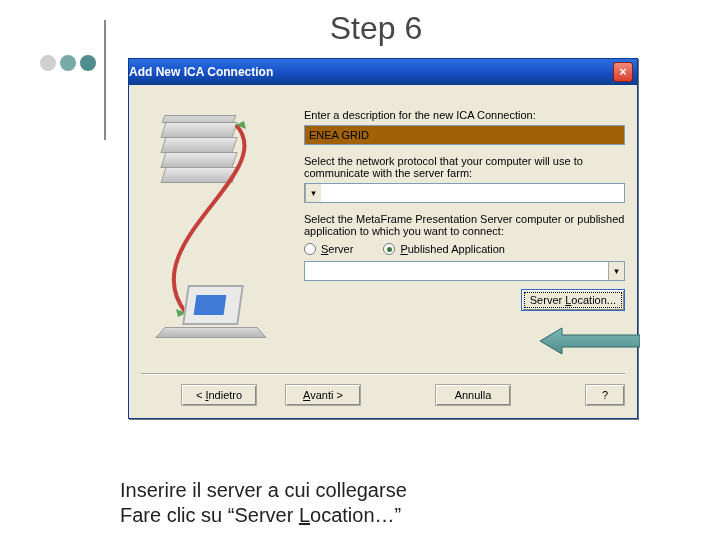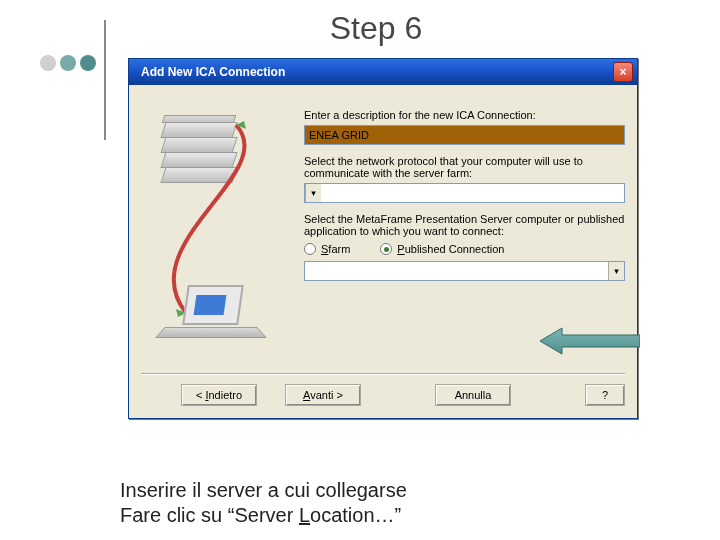--- a/index.html
+++ b/index.html
@@ -50,21 +50,21 @@
     width: 510px;
     border: 1px solid #0a3c8e;
     background: #ece9d8;
     box-shadow: 1px 1px 0 #777;
   }
   .titlebar {
     height: 26px;
     background: linear-gradient(to bottom, #2a6fe0 0%, #1851c9 50%, #0a3c8e 100%);
     display: flex;
     align-items: center;
-    padding: 0 4px 0 12px;
+    padding: 0 4px 0 0;
     color: #fff;
     font-size: 12px;
     font-weight: bold;
   }
   .titlebar .spacer { flex: 1; }
   .closebtn {
     width: 20px; height: 20px;
     background: linear-gradient(to bottom, #f08b7a, #d9402b);
     border: 1px solid #8a2015;
     border-radius: 3px;
@@ -293,33 +293,38 @@
       <div class="lbl" style="margin-top:10px">Select the network protocol that your computer will use to communicate with the server farm:</div>
       <div class="combo">
         <div class="cbtn">▾</div>
       </div>
 
       <div class="lbl" style="margin-top:10px">Select the MetaFrame Presentation Server computer or published application to which you want to connect:</div>
 
       <div class="radios">
         <div class="radio">
           <div class="rcirc"></div>
-          <span><span class="under">S</span><span>farm</span></span>
+          <span><span class="under">S</span><span>erver</span></span>
         </div>
         <div class="radio">
           <div class="rcirc sel"></div>
-          <span><span class="under">P</span><span>ublished Connection</span></span>
+          <span><span class="under">P</span><span>ublished Application</span></span>
         </div>
       </div>
 
       <div class="combo">
         <div class="ctext"></div>
         <div class="cbtn">▾</div>
       </div>
 
+      <div class="servloc-row">
+        <div class="btn focus">
+          <span>Server&nbsp;<span class="under">L</span><span>ocation...</span></span>
+        </div>
+      </div>
     </div>
   </div>
 
   <div class="hr"></div>
 
   <div class="btnrow">
     <div class="btn">
       <span>&lt;&nbsp;<span class="under">I</span><span>ndietro</span></span>
     </div>
     <div class="btn">

